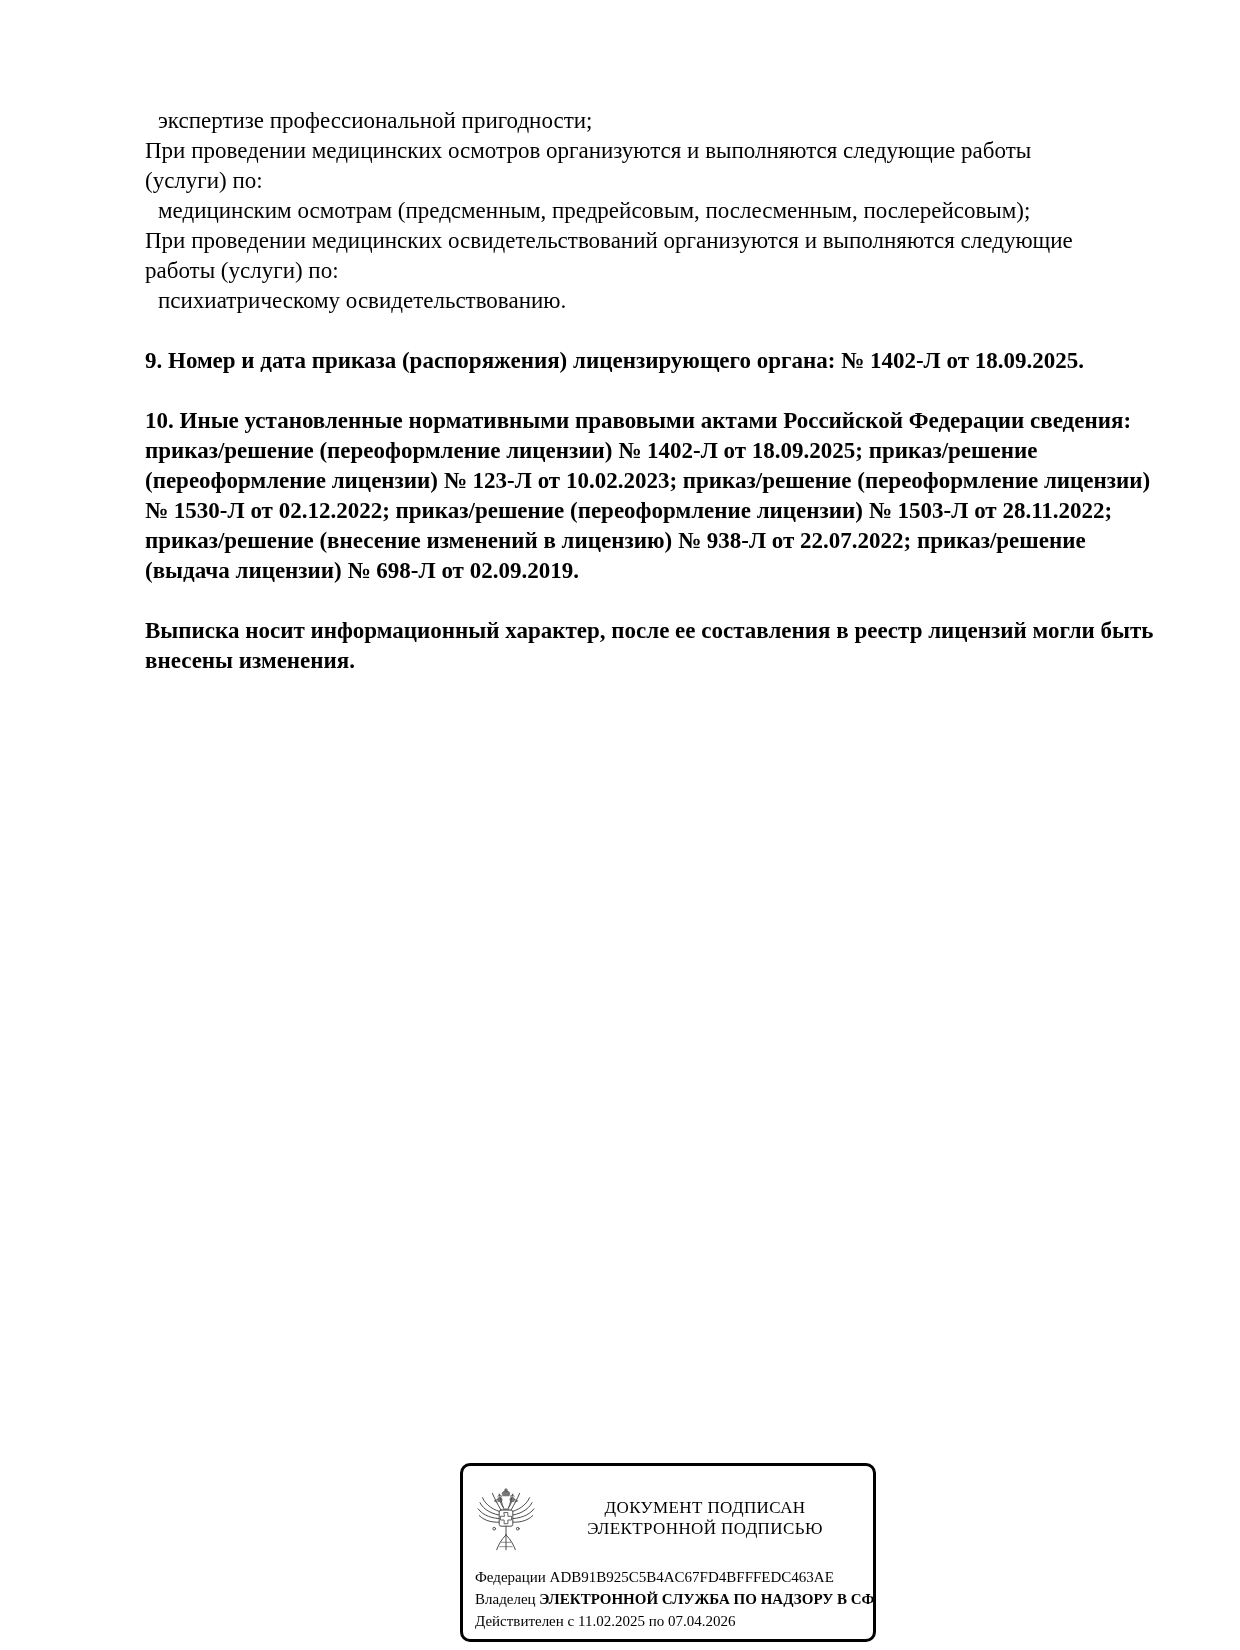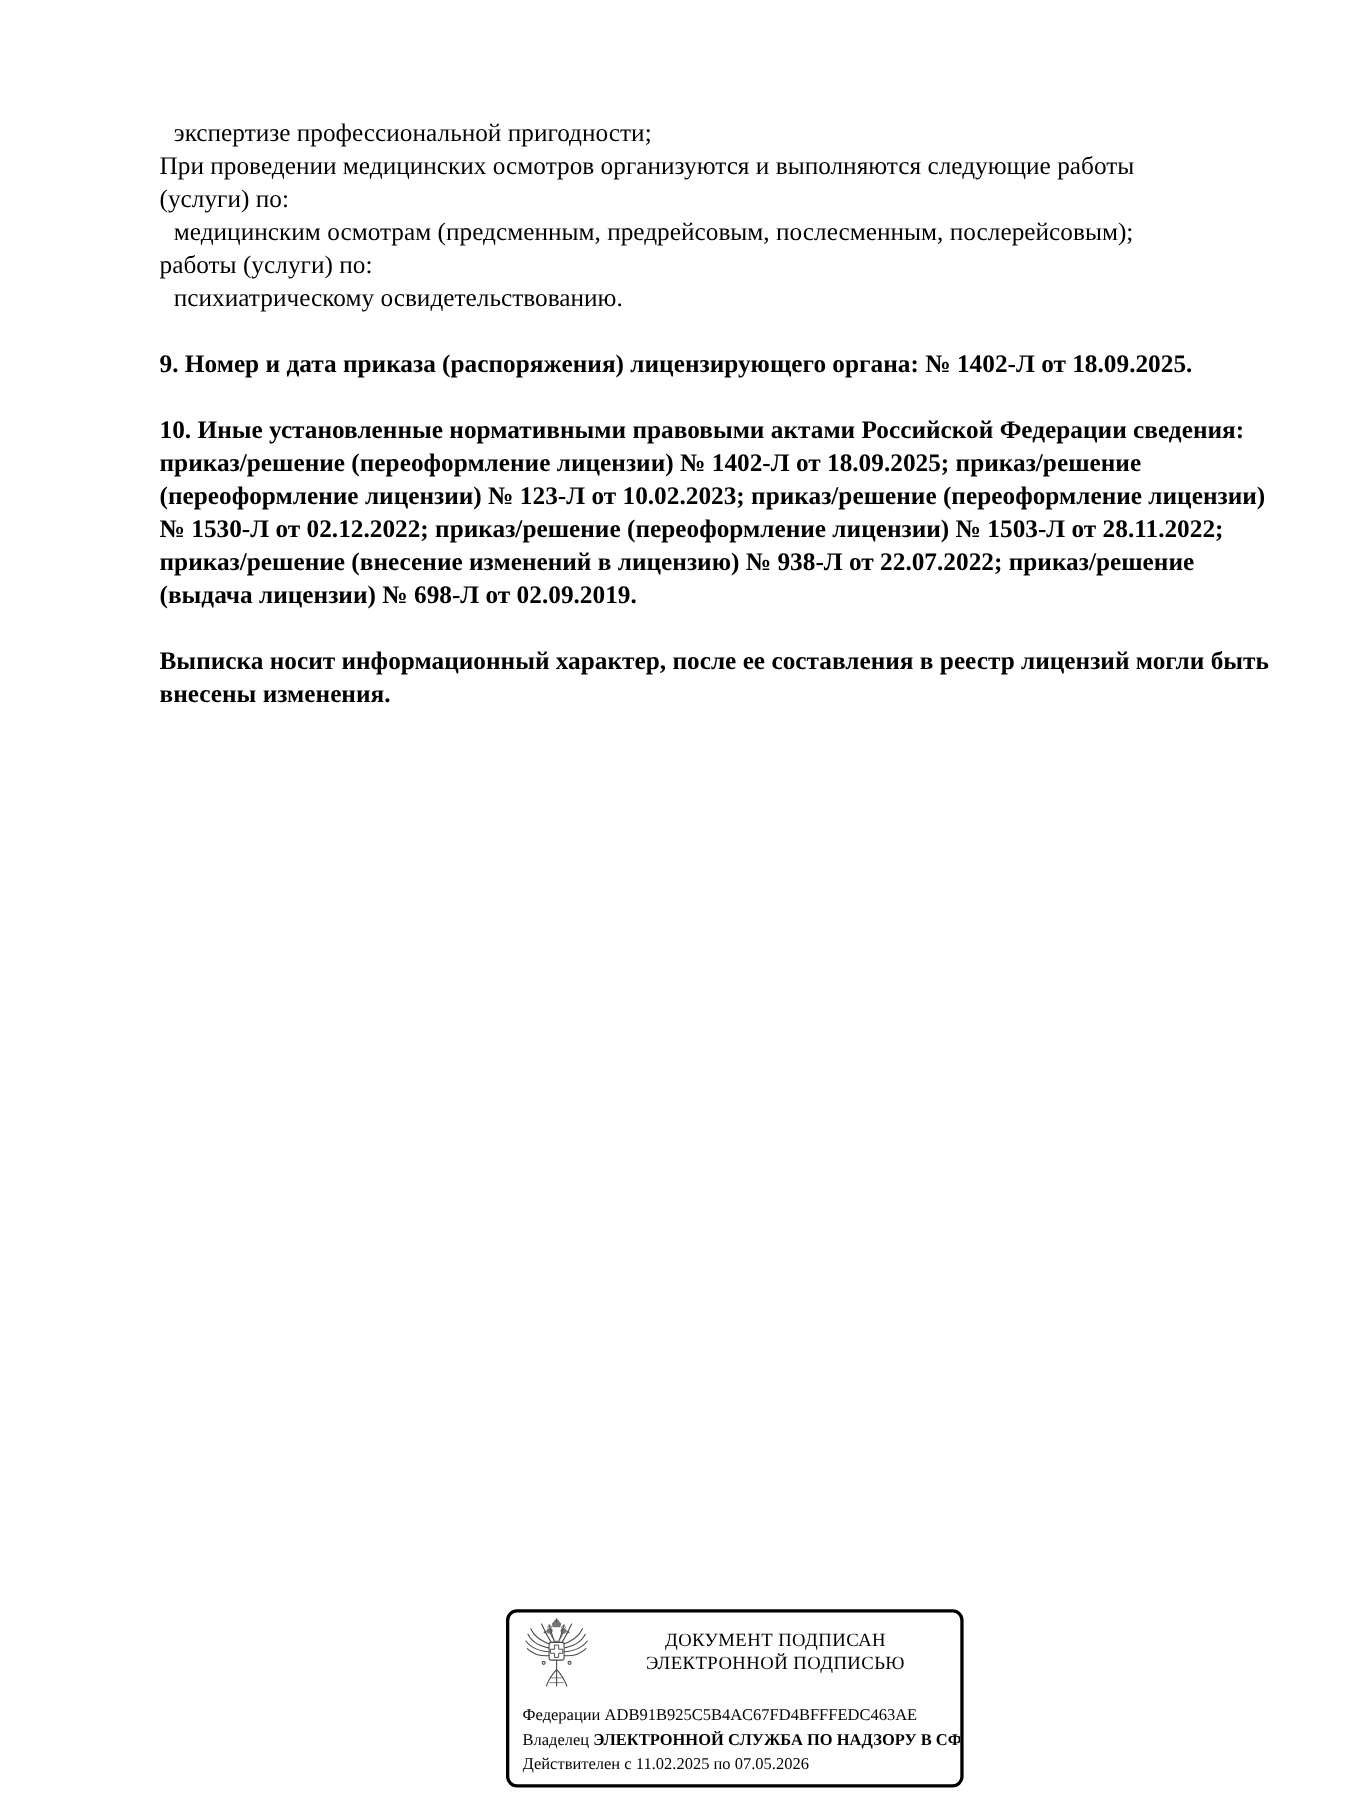--- a/index.html
+++ b/index.html
@@ -19,21 +19,21 @@
   .line{height:30px;line-height:30px;white-space:nowrap;}
   .line.indent{padding-left:13px;}
   .gap1{margin-top:30px;font-weight:bold;}
 
   .stamp{
     position:absolute;left:460px;top:1463px;
     width:398px;height:154px;
     border:3px solid #000;border-radius:10px;
     overflow:hidden;
     background:#fff;
-    padding:2px 0 0 12px;
+    padding:19px 0 0 12px;
     box-sizing:content-box;
   }
   .stamp-top{display:flex;align-items:flex-start;}
   .emblem{width:62px;height:70px;flex:0 0 62px;}
   .stamp-title{
     flex:1;text-align:center;margin-top:12px;
     font-size:17px;line-height:21px;letter-spacing:.4px;
     white-space:nowrap;
   }
   .stamp-rows{margin-top:11px;font-size:15px;line-height:22px;}
@@ -44,20 +44,21 @@
 <body>
 
 <div class="page">
 
   <div class="doc">
       <div class="block">
         <div class="line indent">экспертизе профессиональной пригодности;</div>
         <div class="line">При проведении медицинских осмотров организуются и выполняются следующие работы</div>
         <div class="line">(услуги) по:</div>
         <div class="line indent">медицинским осмотрам (предсменным, предрейсовым, послесменным, послерейсовым);</div>
+        <div class="line">При проведении медицинских освидетельствований организуются и выполняются следующие</div>
         <div class="line">работы (услуги) по:</div>
         <div class="line indent">психиатрическому освидетельствованию.</div>
       </div>
       <div class="block gap1">
         <div class="line">9. Номер и дата приказа (распоряжения) лицензирующего органа: № 1402-Л от 18.09.2025.</div>
       </div>
       <div class="block gap1">
         <div class="line">10. Иные установленные нормативными правовыми актами Российской Федерации сведения:</div>
         <div class="line">приказ/решение (переоформление лицензии) № 1402-Л от 18.09.2025; приказ/решение</div>
         <div class="line">(переоформление лицензии) № 123-Л от 10.02.2023; приказ/решение (переоформление лицензии)</div>
@@ -124,17 +125,17 @@
     </div>
     <div class="stamp-rows">
       <div class="stamp-row">
         <span>Федерации</span>
         <span>ADB91B925C5B4AC67FD4BFFFEDC463AE</span>
       </div>
       <div class="stamp-row">
         <span>Владелец</span>
         <b>ЭЛЕКТРОННОЙ СЛУЖБА ПО НАДЗОРУ В СФ</b>
       </div>
-      <div class="stamp-row">Действителен с 11.02.2025 по 07.05.2026</div>
+      <div class="stamp-row">Действителен с 11.02.2025 по 07.04.2026</div>
     </div>
   </div>
 
 </div>
 
 </body></html>

